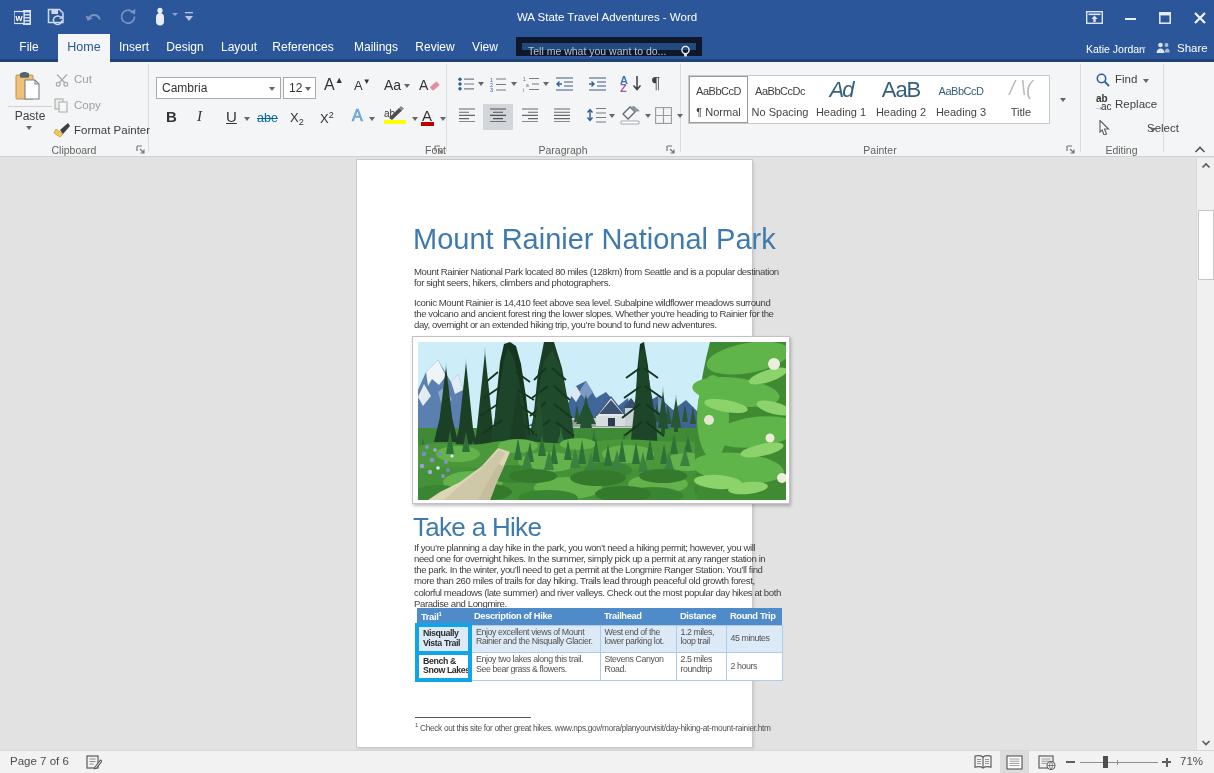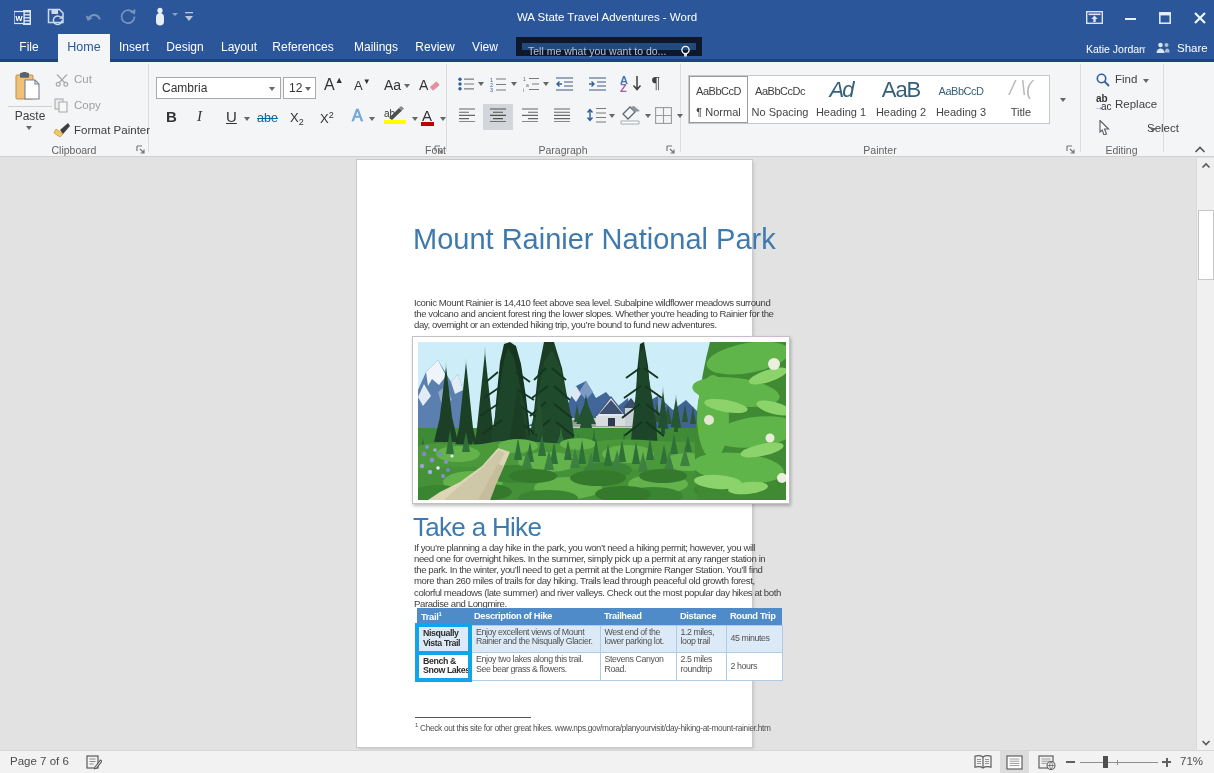--- a/index.html
+++ b/index.html
@@ -324,20 +324,21 @@
       <path d="M2 0.5 L10.5 9 H6.5 L8.5 14 L6 15 L4.2 10 L2 12 Z" fill="#fff" stroke="#5f666d" stroke-width="1.2"></path>
     </svg>
     <span class="abs" style="left:1115px;top:60px;color:#3f3f3f;margin-left:32px;">Select</span>
     <span class="car abs" style="left:1150px;top:66px;"></span>
   </div>
 
   <div id="docarea">
     <div id="page">
 
       <div class="abs doct" style="left:56px;top:62px;font-size:29px;line-height:34px;letter-spacing:0px;white-space:nowrap;">Mount Rainier National Park</div>
+      <div class="abs bodyt" style="left:57px;top:106px;white-space:nowrap;">Mount Rainier National Park located 80 miles (128km) from Seattle and is a popular destination<br>for sight seers, hikers, climbers and photographers.</div>
       <div class="abs bodyt" style="left:57px;top:137px;white-space:nowrap;">Iconic Mount Rainier is 14,410 feet above sea level. Subalpine wildflower meadows surround<br>the volcano and ancient forest ring the lower slopes. Whether you’re heading to Rainier for the<br>day, overnight or an extended hiking trip, you’re bound to fund new adventures.</div>
 
       <div class="abs" style="left:55px;top:176px;width:378px;height:168px;background:#fff;border:1px solid #c2c2c2;box-shadow:1px 2px 3px rgba(0,0,0,0.25);">
         <svg style="position:absolute;left:5px;top:5px" width="368" height="158" viewBox="0 0 368 158">
           <rect x="0" y="0" width="368" height="158" fill="#cdedf8"></rect>
 
           <path d="M0 90 L0 48 L8 30 L20 18 L33 40 L40 32 L48 58 L50 90 Z" fill="#5b7fae"></path>
           <path d="M8 30 L20 18 L28 34 L21 43 L14 37 L10 44 Z" fill="#eef4f9"></path>
           <path d="M0 55 L6 42 L13 54 L5 64 Z M33 40 L40 32 L45 48 L37 52 Z" fill="#e2ecf4"></path>
           <path d="M20 50 L28 44 L34 58 L24 64 Z" fill="#8fa8c8"></path>

